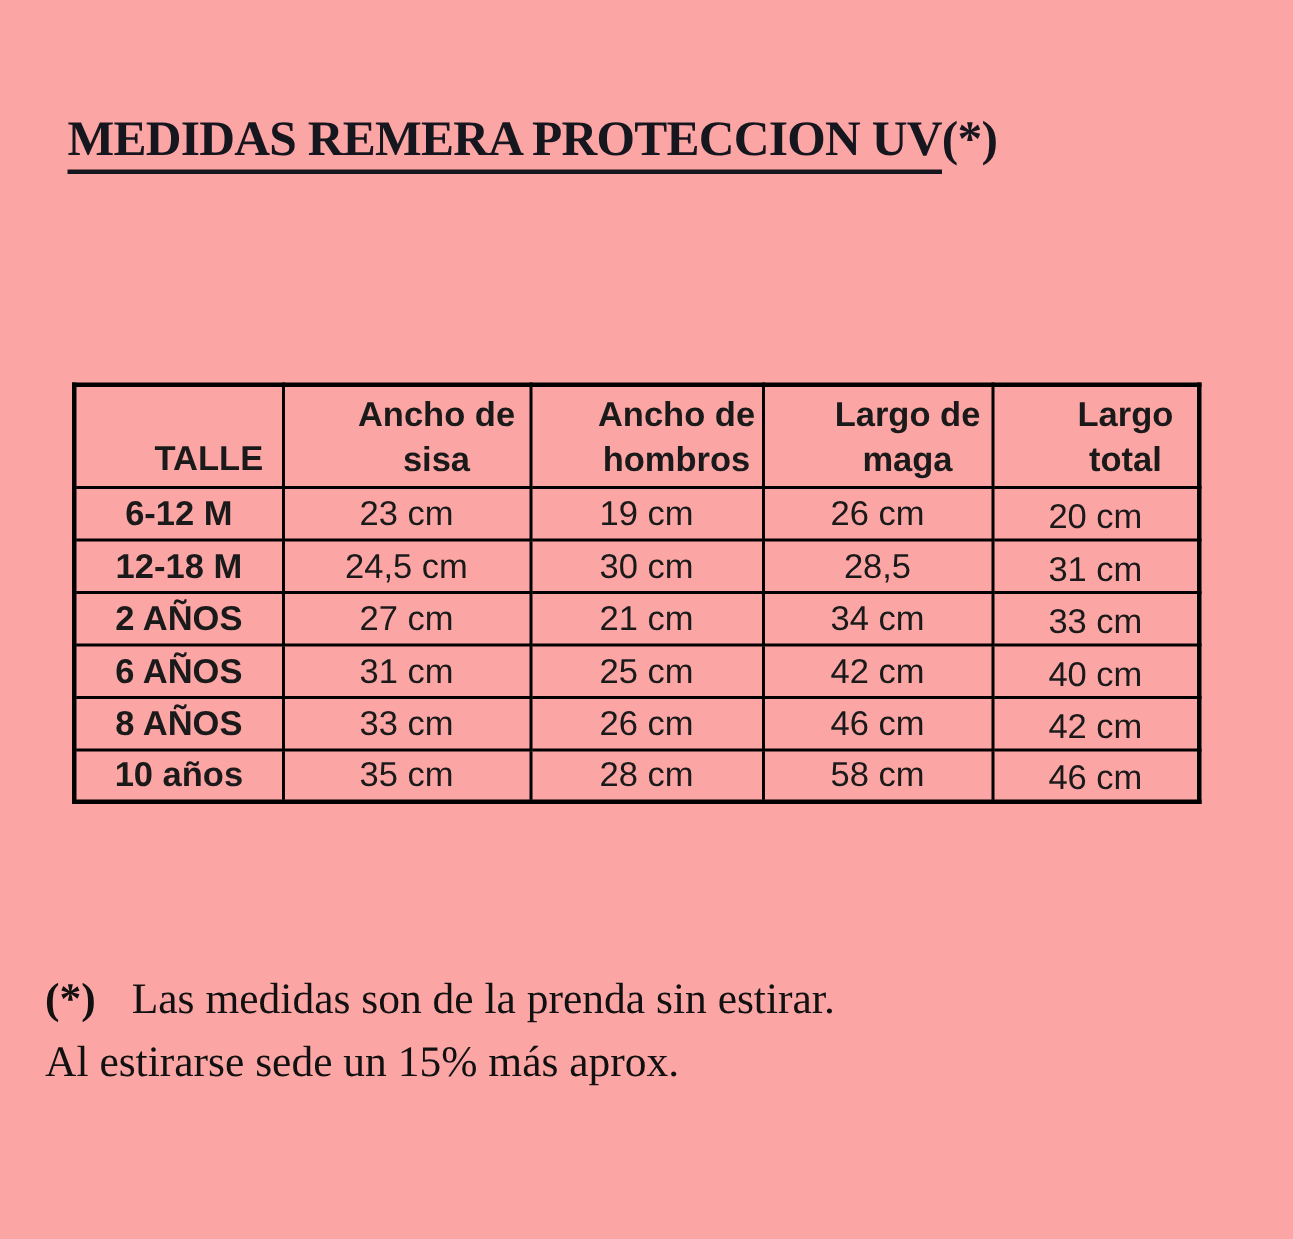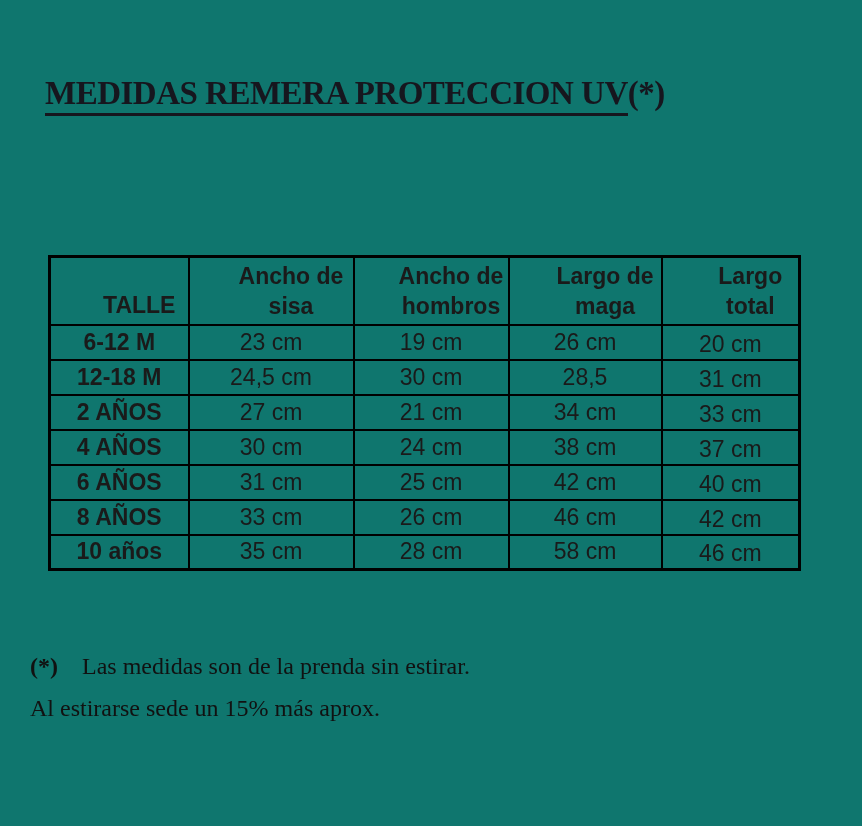--- a/index.html
+++ b/index.html
@@ -4,21 +4,21 @@
 <style>
   html, body {
     margin: 0;
     padding: 0;
     background: #ffffff;
   }
   .page {
     position: relative;
     width: 862px;
     height: 826px;
-    background: #0f766e;
+    background: #fca5a5;
     overflow: hidden;
     font-family: "Liberation Sans", sans-serif;
     color: #1a1a1a;
   }
   .title {
     position: absolute;
     left: 45px;
     top: 74px;
     margin: 0;
     font-family: "Liberation Serif", serif;
@@ -70,21 +70,21 @@
   .size-table td.col-talle { font-weight: bold; margin-top: 26px; }
   .size-table td.col-last {
     vertical-align: bottom;
     padding-bottom: 1px;
   }
   .footnote {
     position: absolute;
     left: 30px;
     top: 645px;
     font-family: "Liberation Serif", serif;
-    font-size: 24px;
+    font-size: 29px;
     color: #111111;
   }
   .footnote p {
     margin: 0;
     line-height: 42px;
     white-space: nowrap;
   }
   .fn-marker {
     font-weight: bold;
     margin-right: 24px;
@@ -144,27 +144,20 @@
         <td class="col-last">31 cm</td>
       </tr>
       <tr>
         <td class="col-talle">2 AÑOS</td>
         <td>27 cm</td>
         <td>21 cm</td>
         <td>34 cm</td>
         <td class="col-last">33 cm</td>
       </tr>
       <tr>
-        <td class="col-talle">4 AÑOS</td>
-        <td>30 cm</td>
-        <td>24 cm</td>
-        <td>38 cm</td>
-        <td class="col-last">37 cm</td>
-      </tr>
-      <tr>
         <td class="col-talle">6 AÑOS</td>
         <td>31 cm</td>
         <td>25 cm</td>
         <td>42 cm</td>
         <td class="col-last">40 cm</td>
       </tr>
       <tr>
         <td class="col-talle">8 AÑOS</td>
         <td>33 cm</td>
         <td>26 cm</td>

